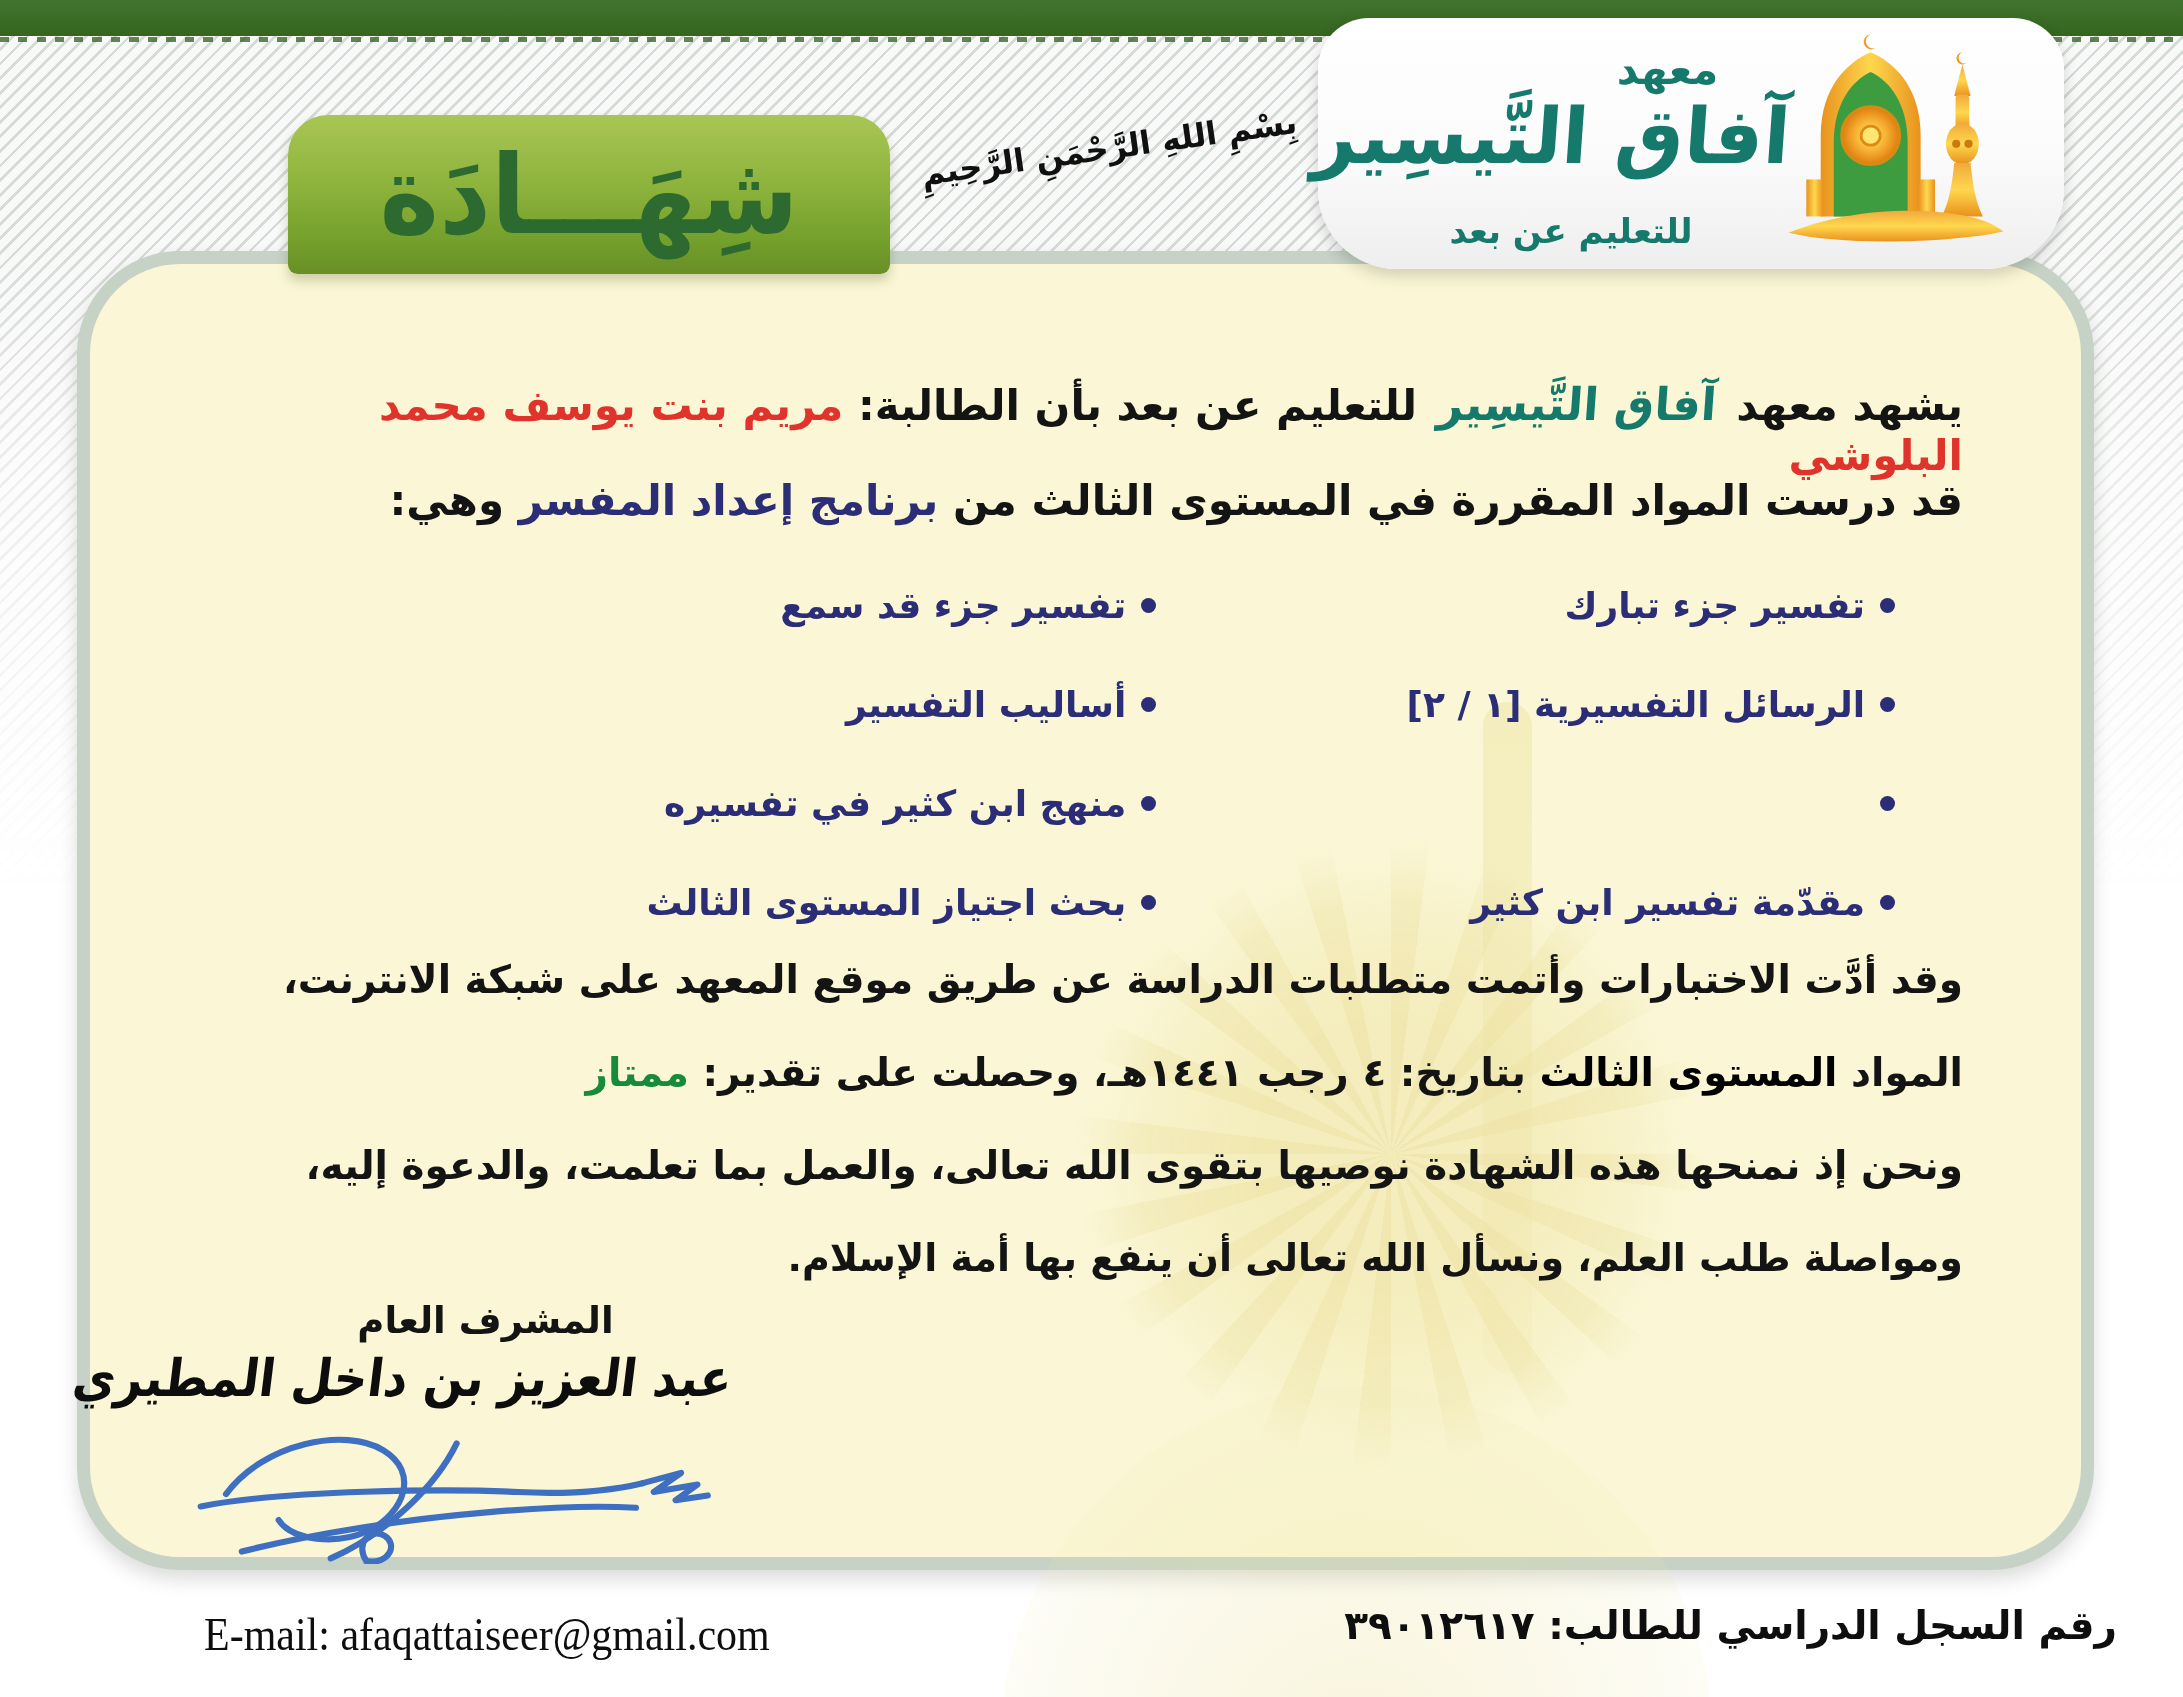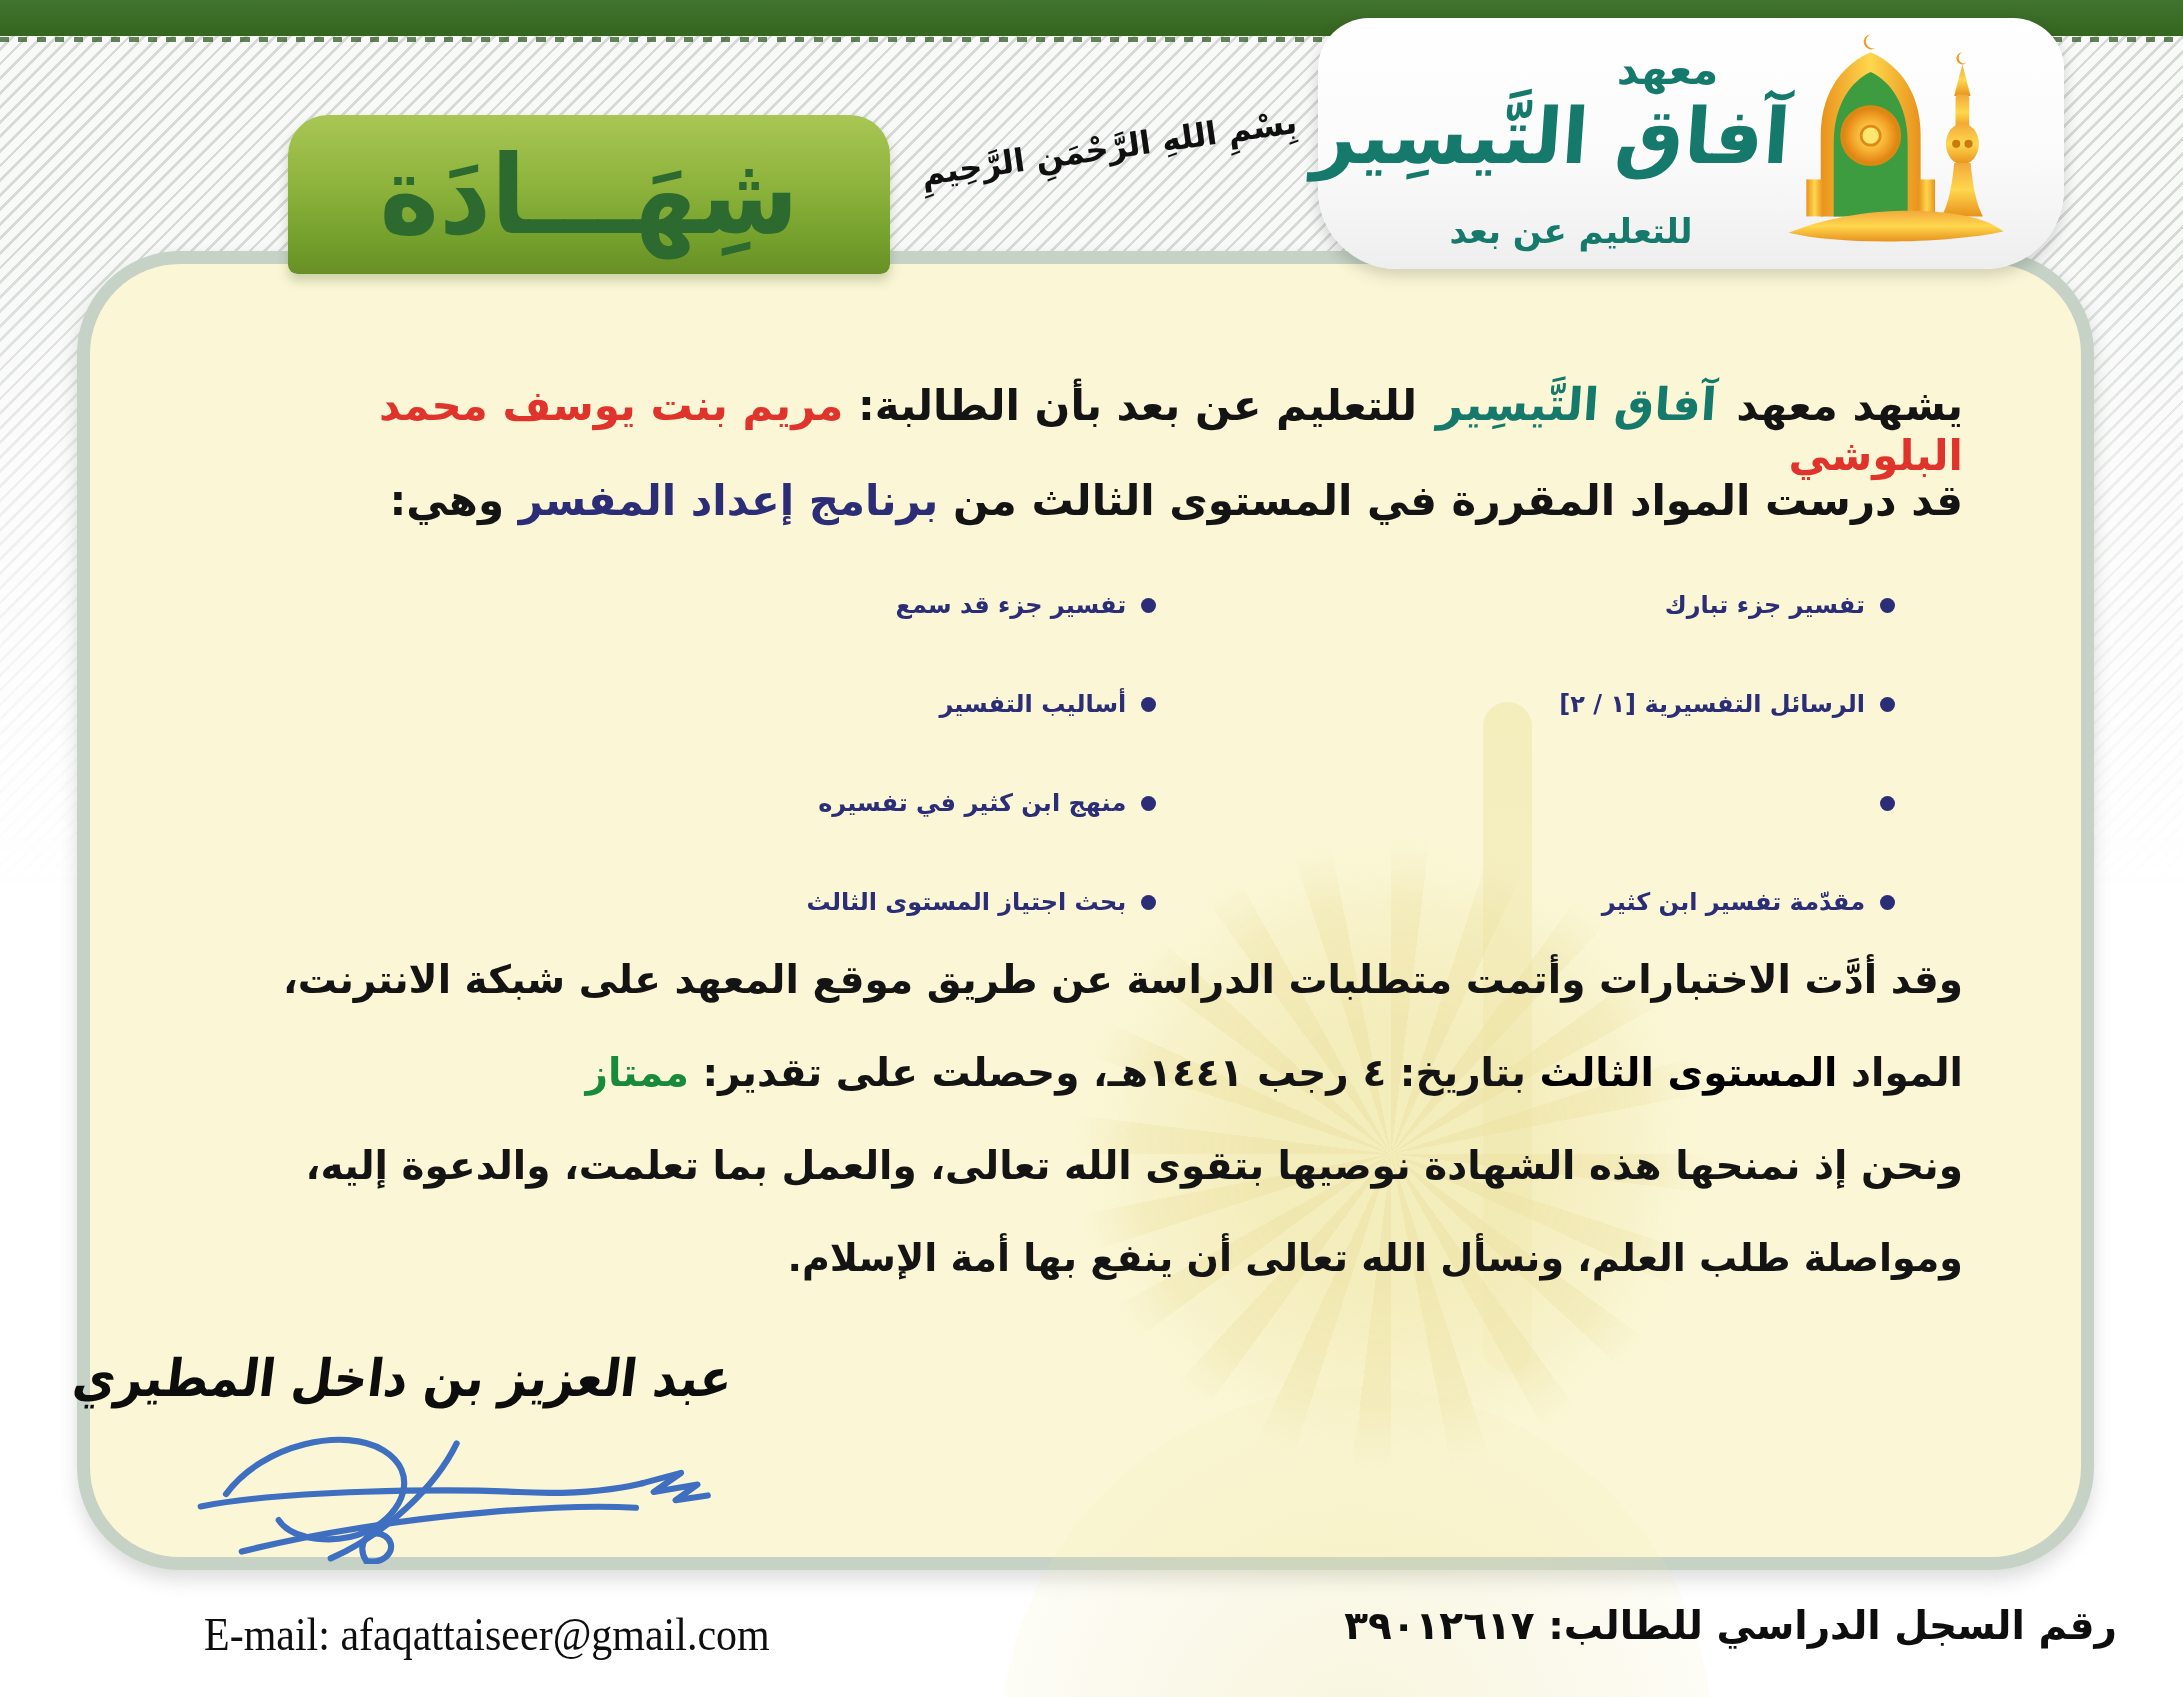--- a/index.html
+++ b/index.html
@@ -116,21 +116,21 @@
   .grade { color:#178a3b; }
   .subjects {
     position:absolute; left:356px; right:288px; top:572px; height:363px;
     direction:rtl; display:flex; justify-content:space-between;
   }
   .subj-col { display:flex; flex-direction:column; justify-content:space-between; }
   .subj-col-1 { width:46%; }
   .subj-col-2 { width:52%; }
   .subj-item {
     display:flex; align-items:center; gap:15px;
-    font-size:24px; font-weight:bold; color:#2b2e76;
+    font-size:36px; font-weight:bold; color:#2b2e76;
     height:66px;
   }
   .bullet-dot { width:15px; height:15px; border-radius:50%; background:#2b2e76; flex:0 0 auto; }
   .t-p1 { top:957px; font-size:39px; }
   .t-p2 { top:1050px; font-size:39px; }
   .t-p3 { top:1143px; font-size:39px; }
   .t-p4 { top:1236px; font-size:38px;text-align:right; }
   
   .sig-title {
     position:absolute; left:294px; top:1299px; width:383px;
@@ -276,20 +276,21 @@
   <div class="arline t-p1">وقد أدَّت الاختبارات وأتمت متطلبات الدراسة عن طريق موقع المعهد على شبكة الانترنت،</div>
   <div class="arline t-p2">
     <span>المواد</span>
     <span class="level-name">المستوى الثالث</span>
     <span>بتاريخ: ٤ رجب ١٤٤١هـ، وحصلت على تقدير:</span>
     <span class="grade">ممتاز</span>
   </div>
   <div class="arline t-p3">ونحن إذ نمنحها هذه الشهادة نوصيها بتقوى الله تعالى، والعمل بما تعلمت، والدعوة إليه،</div>
   <div class="arline t-p4">ومواصلة طلب العلم، ونسأل الله تعالى أن ينفع بها أمة الإسلام.</div>
 
+  <div class="sig-title">المشرف العام</div>
   <div class="sig-name">عبد العزيز بن داخل المطيري</div>
   <svg class="sig-svg" viewBox="0 0 830 232" fill="none" stroke="#3f6fc0" stroke-width="9" stroke-linecap="round" stroke-linejoin="round">
     <path d="M95,130 C150,55 270,32 325,66 C378,98 356,158 302,184 C256,205 192,198 172,168"></path>
     <path d="M58,148 C180,124 420,122 522,127 C602,131 662,124 704,114"></path>
     <path d="M704,114 l56,-15 -40,28 64,-11 -32,23 47,-7"></path>
     <path d="M432,56 C402,118 330,188 248,224"></path>
     <path d="M118,214 C220,188 362,166 472,157 C562,149 642,147 694,150"></path>
     <path d="M300,228 c-17,-26 6,-50 27,-37 c19,12 8,42 -27,37"></path>
   </svg>
 

